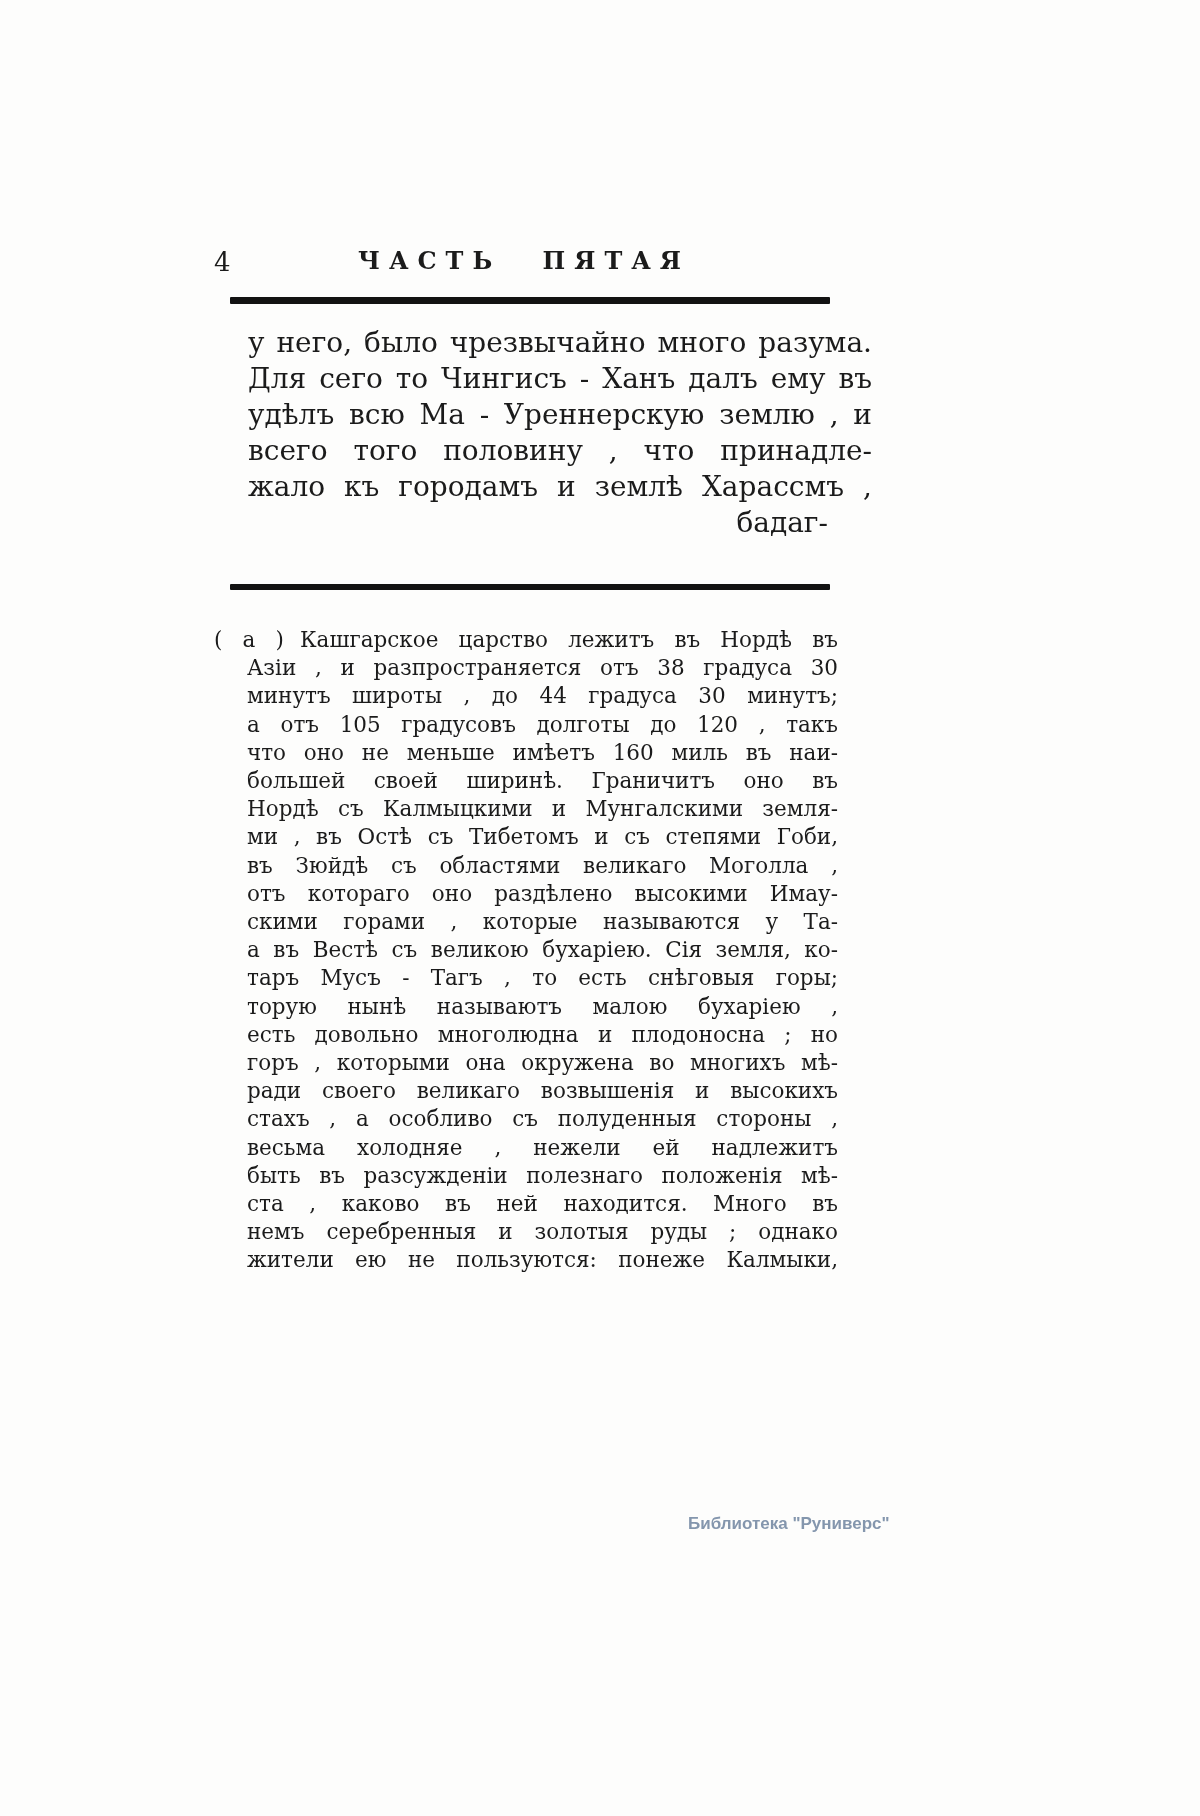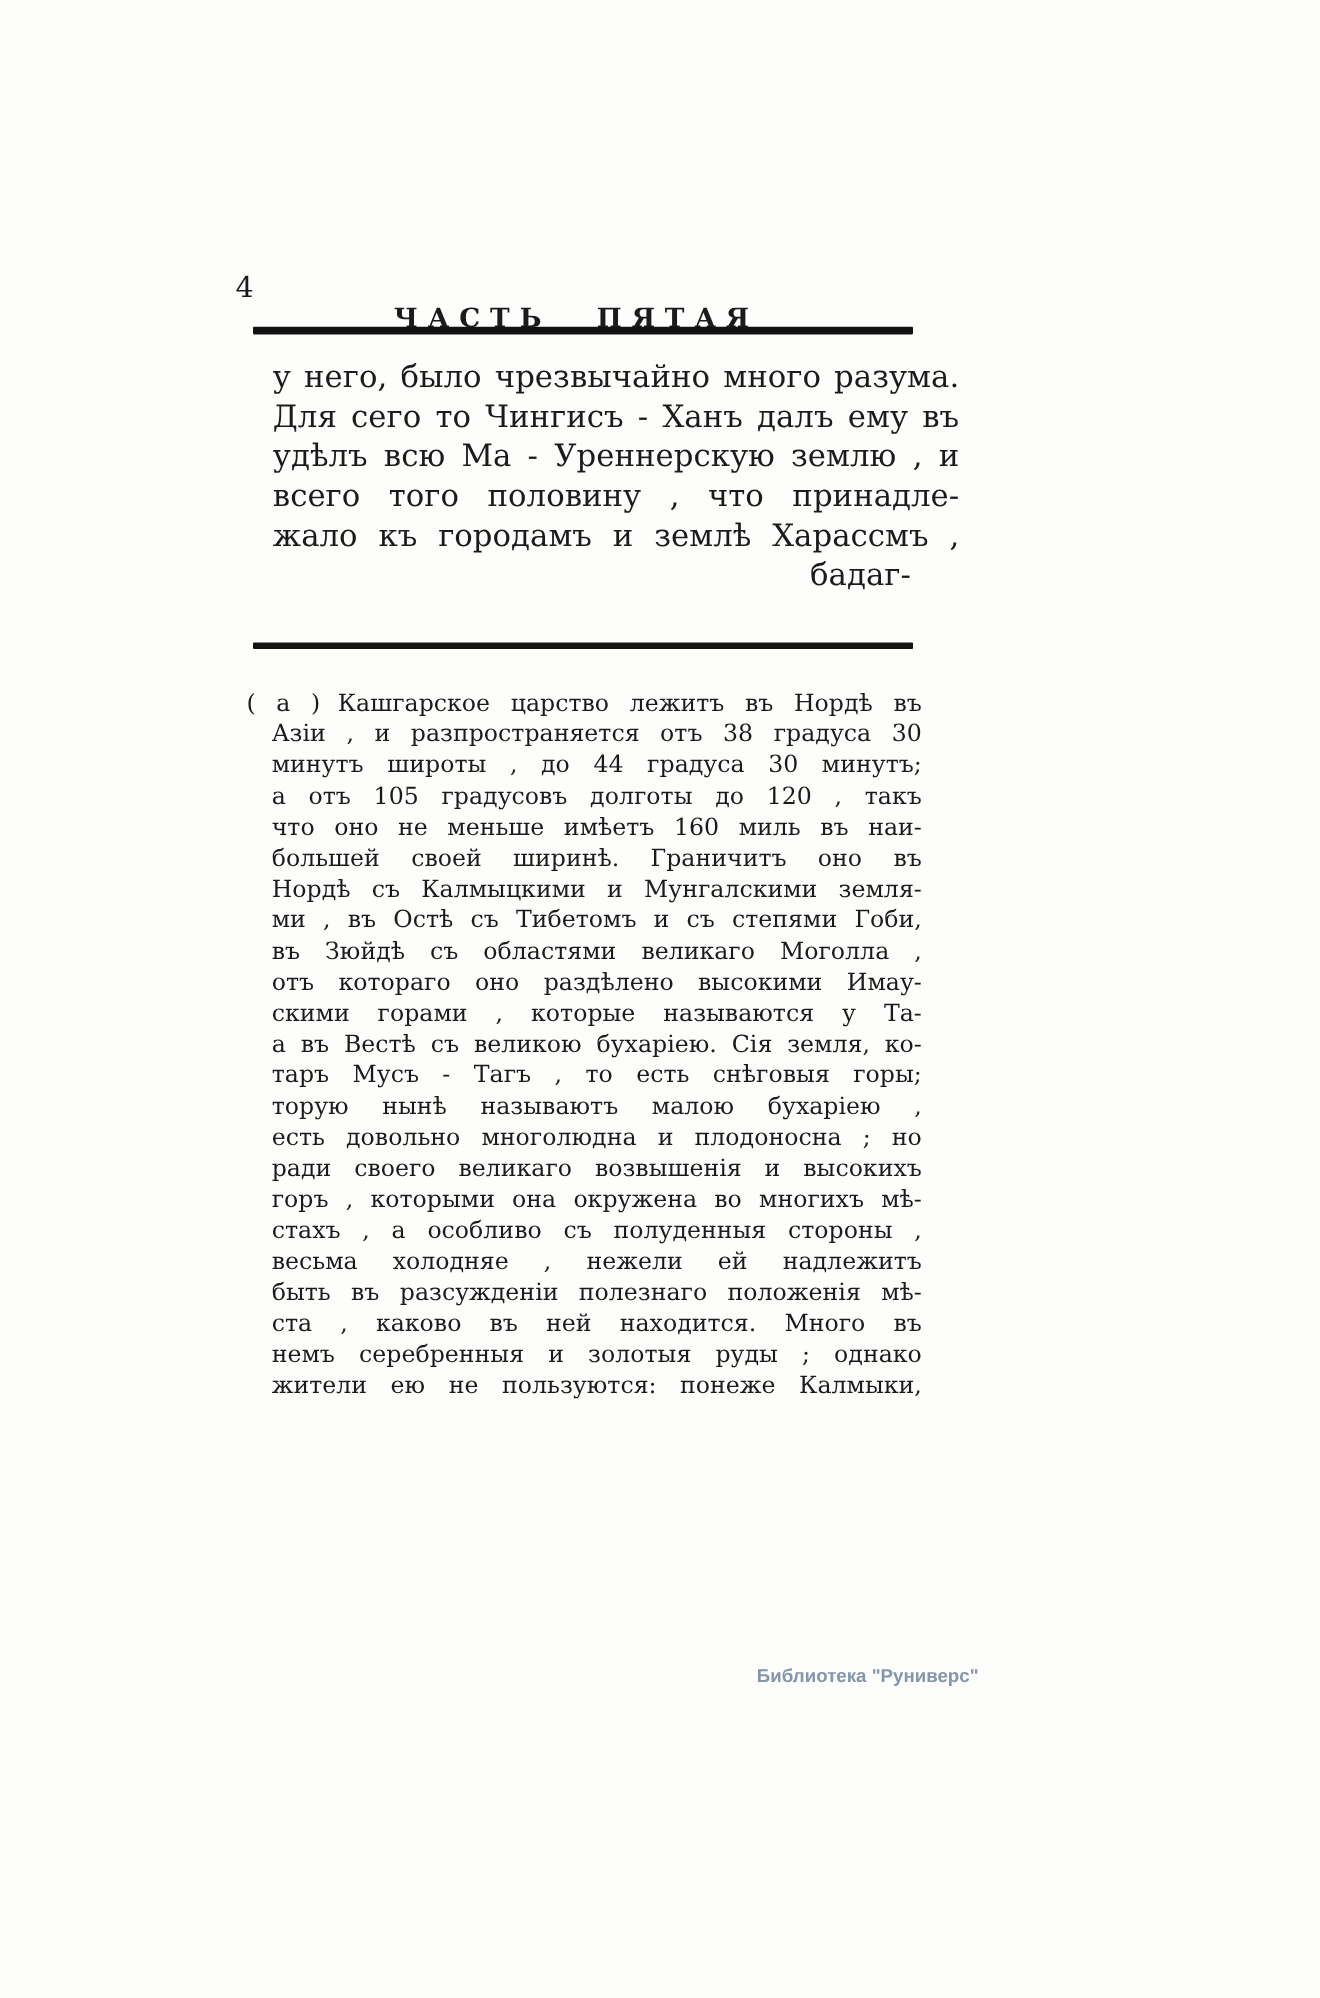--- a/index.html
+++ b/index.html
@@ -32,21 +32,20 @@
     top: 3px;
     font-size: 26px;
   }
   .running-title {
     text-align: center;
     font-size: 24px;
     font-weight: 700;
     letter-spacing: 9px;
     word-spacing: 24px;
     padding-top: 2px;
-    margin-top: 28px;
   }
   .rule {
     position: absolute;
     left: 230px;
     width: 600px;
     background: #121212;
     border-radius: 1px;
   }
   .rule-top    { top: 297px; height: 7px; }
   .rule-foot   { top: 584px; height: 6px; }
@@ -76,21 +75,20 @@
     font-size: 21.5px;
     line-height: 28.2px;
   }
   .fn-line {
     text-align: justify;
     text-align-last: justify;
     padding-left: 33px;
   }
   .fn-line.first {
     padding-left: 0;
-    margin-left: 10px;
   }
   .fn-marker {
     margin-right: 16px;
   }
   .watermark {
     position: absolute;
     top: 1514px;
     left: 688px;
     font-family: "Liberation Sans", sans-serif;
     font-weight: 700;
@@ -132,22 +130,22 @@
     <div class="fn-line">большей своей ширинѣ. Граничитъ оно въ</div>
     <div class="fn-line">Нордѣ съ Калмыцкими и Мунгалскими земля-</div>
     <div class="fn-line">ми , въ Остѣ съ Тибетомъ и съ степями Гоби,</div>
     <div class="fn-line">въ Зюйдѣ съ областями великаго Моголла ,</div>
     <div class="fn-line">отъ котораго оно раздѣлено высокими Имау-</div>
     <div class="fn-line">скими горами , которые называются у Та-</div>
     <div class="fn-line">а въ Вестѣ съ великою бухаріею. Сія земля, ко-</div>
     <div class="fn-line">таръ Мусъ - Тагъ , то есть снѣговыя горы;</div>
     <div class="fn-line">торую нынѣ называютъ малою бухаріею ,</div>
     <div class="fn-line">есть довольно многолюдна и плодоносна ; но</div>
+    <div class="fn-line">горъ , которыми она окружена во многихъ мѣ-</div>
     <div class="fn-line">ради своего великаго возвышенія и высокихъ</div>
-    <div class="fn-line">горъ , которыми она окружена во многихъ мѣ-</div>
     <div class="fn-line">стахъ , а особливо съ полуденныя стороны ,</div>
     <div class="fn-line">весьма холодняе , нежели ей надлежитъ</div>
     <div class="fn-line">быть въ разсужденіи полезнаго положенія мѣ-</div>
     <div class="fn-line">ста , каково въ ней находится. Много въ</div>
     <div class="fn-line">немъ серебренныя и золотыя руды ; однако</div>
     <div class="fn-line">жители ею не пользуются: понеже Калмыки,</div>
   </div>
 
   <div class="watermark">Библиотека "Руниверс"</div>
 

